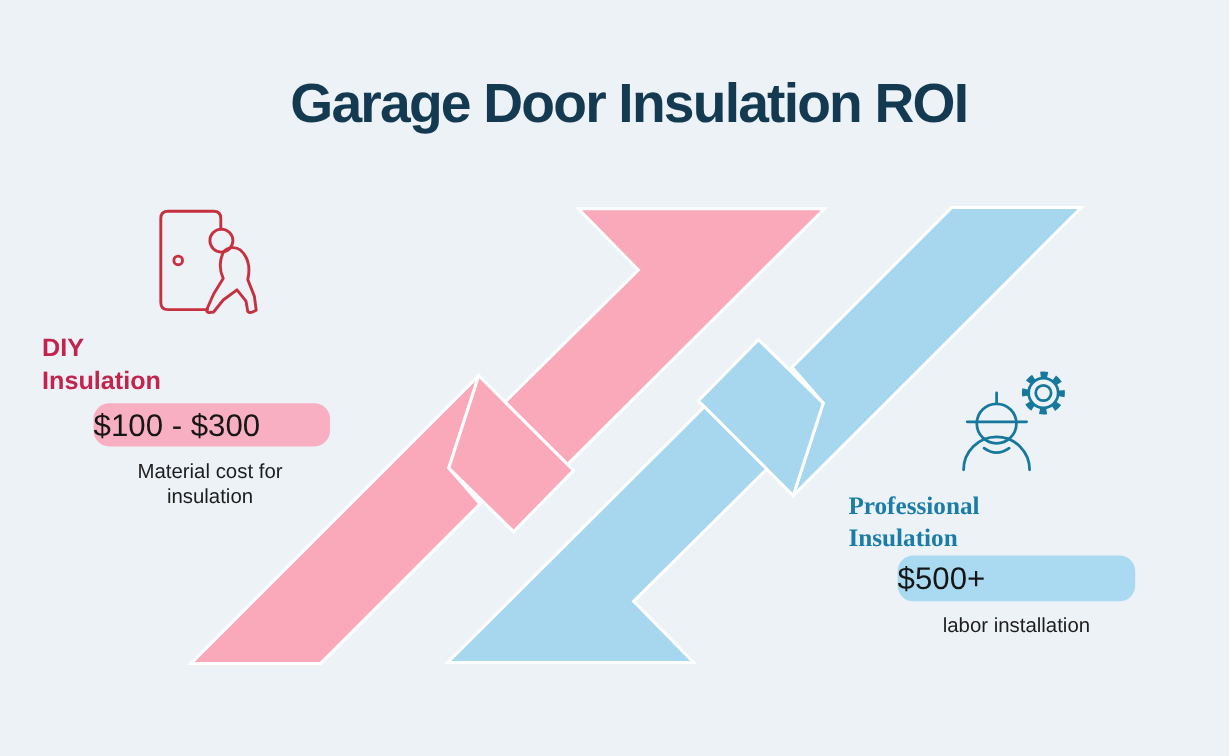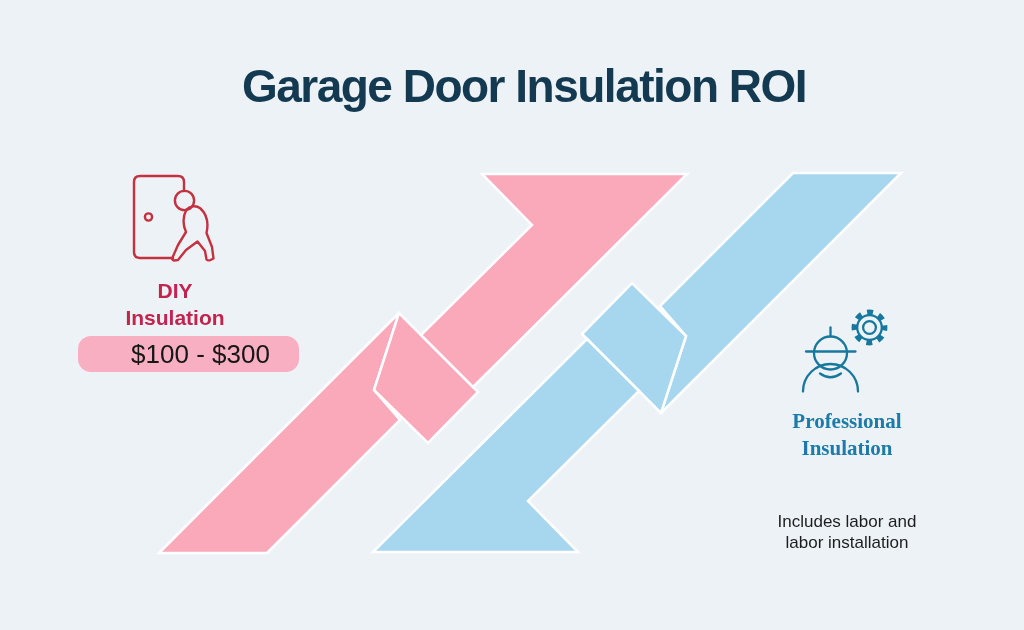--- a/index.html
+++ b/index.html
@@ -13,24 +13,24 @@
   body{background:#dfe4e9;font-family:"Liberation Sans", sans-serif;}
   .canvas{position:relative;width:1024px;height:630px;background:var(--background);overflow:hidden;}
   .art{position:absolute;left:0;top:0;width:1024px;height:630px;}
   .pk{fill:var(--pink-arrow);stroke:var(--fold-line);stroke-width:2.5;stroke-linejoin:miter;}
   .bl{fill:var(--blue-arrow);stroke:var(--fold-line);stroke-width:2.5;stroke-linejoin:miter;}
   .red-stroke{fill:none;stroke:var(--diy-icon);stroke-width:2.4;stroke-linecap:round;stroke-linejoin:round;}
   .teal-stroke{fill:none;stroke:var(--pro-icon);stroke-width:2.3;stroke-linecap:round;stroke-linejoin:round;}
   .gear-teeth{fill:none;stroke:var(--pro-icon);stroke-width:5.4;}
   .page-title{position:absolute;top:50px;left:0;width:1024px;margin:12px;text-align:center;
     font-size:46px;font-weight:700;letter-spacing:-1.5px;color:var(--title);line-height:1.05;}
-  .label{position:absolute;width:280px;text-align:center;font-weight:700;font-size:21px;line-height:26.5px;}
+  .label{position:absolute;width:280px;font-weight:700;font-size:21px;line-height:26.5px;}
   .label.diy{left:35px;top:278px;color:var(--diy-accent);}
   .label.pro{left:707px;top:408px;color:var(--pro-accent);font-family:Liberation Serif, serif;}
-  .pill{position:absolute;border-radius:13px;text-align:center;color:var(--price-text);font-size:26px;padding-left:24px;}
+  .pill{position:absolute;border-radius:13px;color:var(--price-text);font-size:26px;}
   .pill.diy{left:78px;top:336px;width:197px;height:36px;line-height:36px;background:var(--diy-pill-bg);}
   .pill.pro{left:748px;top:463px;width:198px;height:38px;line-height:38px;background:var(--pro-pill-bg);}
   .desc{position:absolute;width:280px;text-align:center;font-size:17px;line-height:20.5px;color:var(--description-text);}
   .desc.diy{left:35px;top:383px;}
   .desc.pro{left:707px;top:512px;}
 </style>
 </head>
 <body>
 
 <div class="canvas">
@@ -72,23 +72,29 @@
 
   <h1 class="page-title">Garage Door Insulation ROI</h1>
 
   <div class="label diy">
     <div>DIY</div>
     <div>Insulation</div>
   </div>
   <div class="pill diy">
     <span>$100 - $300</span>
   </div>
+  <div class="desc diy">
+    <div>Material cost for</div>
+    <div>insulation</div>
+  </div>
 
   <div class="label pro">
     <div>Professional</div>
     <div>Insulation</div>
   </div>
+  <div class="pill pro">
+    <span>$500+</span>
+  </div>
   <div class="desc pro">
-    <div>Includes labor and</div>
     <div>labor installation</div>
   </div>
 
 </div>
 
 </body></html>

